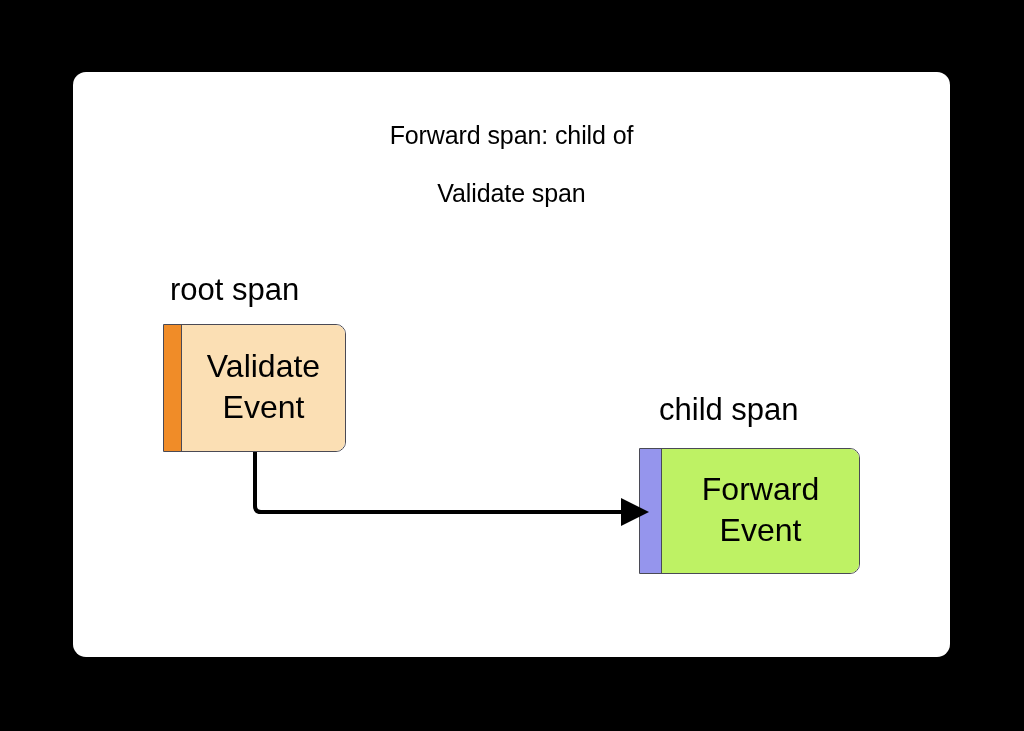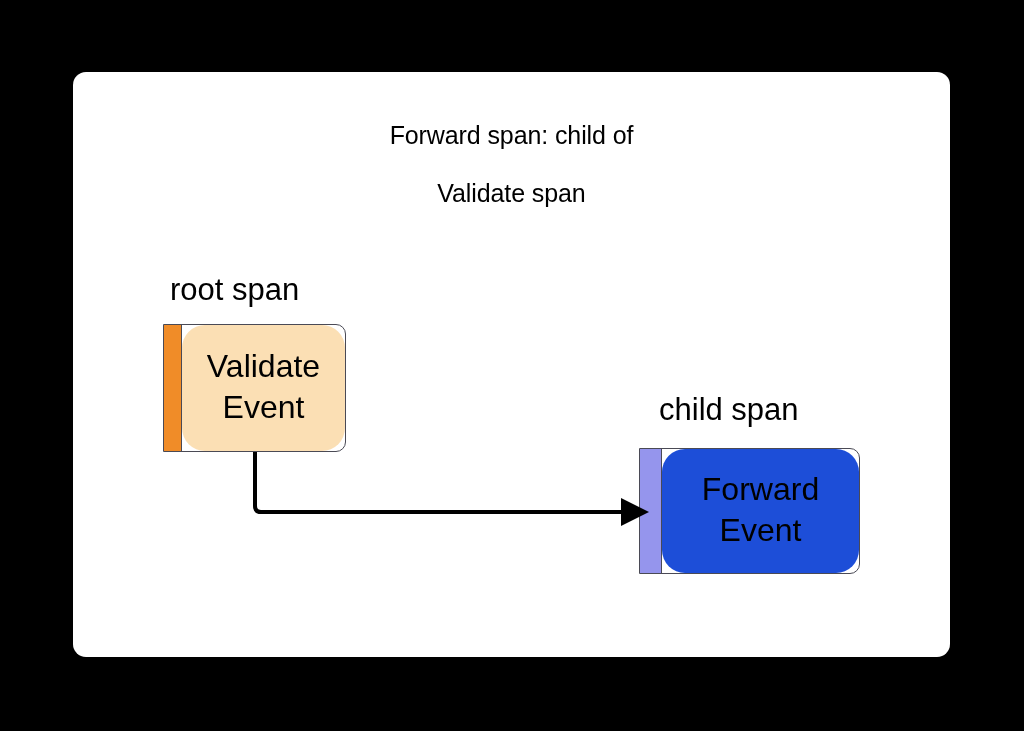--- a/index.html
+++ b/index.html
@@ -80,21 +80,20 @@
     flex: 1 1 auto;
     display: flex;
     align-items: center;
     justify-content: center;
     text-align: center;
     color: #000000;
     font-size: 32px;
     line-height: 41px;
     white-space: pre-line;
     padding-bottom: 2px;
-    border-radius: 23px;
   }
 
   
   #span-box-validate {
     left: 90px;
     top: 252px;
     width: 183px;
     height: 128px;
   }
   #span-box-validate .span-stripe {
@@ -110,21 +109,21 @@
     left: 566px;
     top: 376px;
     width: 221px;
     height: 126px;
   }
   #span-box-forward .span-stripe {
     width: 22px;
     background: #9595ed;
   }
   #span-box-forward .span-body {
-    background: #1d4ed8;
+    background: #bef264;
   }
 
   
   #connector-arrow {
     position: absolute;
     left: 0;
     top: 0;
     width: 877px;
     height: 585px;
     pointer-events: none;

